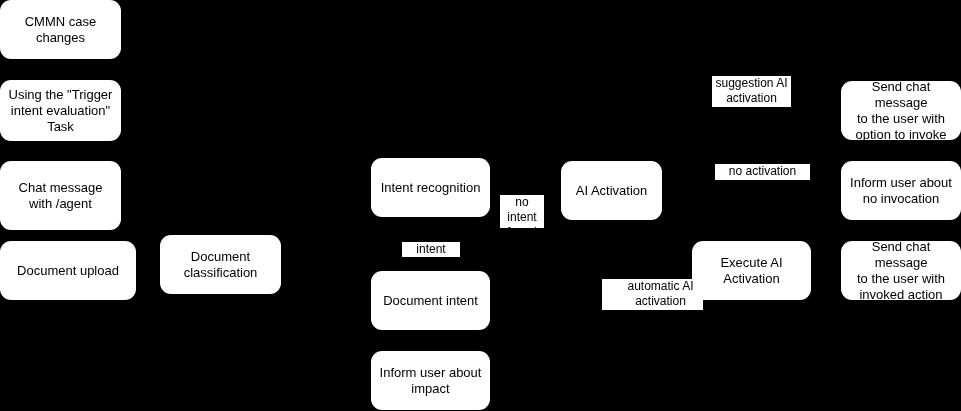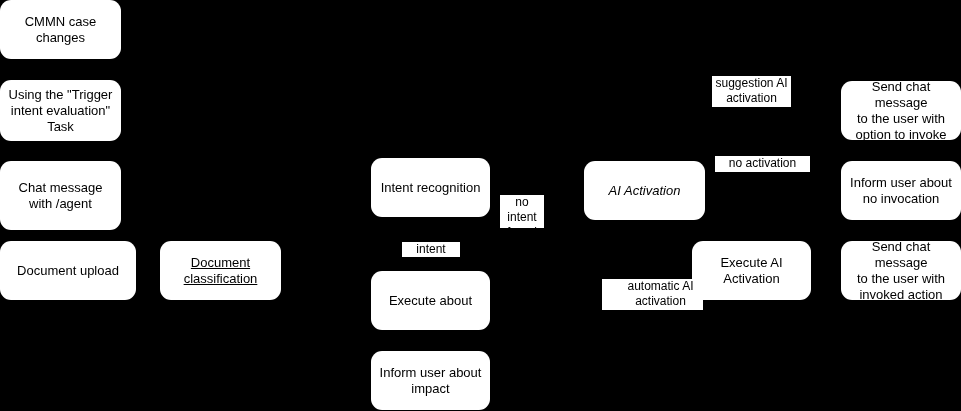--- a/index.html
+++ b/index.html
@@ -67,39 +67,39 @@
 
   <div class="node" style="left:0px;  top:161px; width:121px; height:69px;text-align:center;">
       <span class="node-label">Chat message
 with /agent</span>
     </div>
 
   <div class="node" style="left:0px;  top:241px; width:136px; height:59px;">
       <span class="node-label">Document upload</span>
     </div>
 
-  <div class="node" style="left:160px;top:241px; width:121px; height:59px;text-decoration:underline;">
+  <div class="node" style="left:160px;top:235px; width:121px; height:59px;">
       <span class="node-label">Document
 classification</span>
     </div>
 
   <div class="node" style="left:371px;top:158px; width:119px; height:59px;">
       <span class="node-label">Intent recognition</span>
     </div>
 
   <div class="node" style="left:371px;top:271px; width:119px; height:59px;">
-      <span class="node-label">Execute about</span>
+      <span class="node-label">Document intent</span>
     </div>
 
   <div class="node" style="left:371px;top:351px; width:119px; height:59px;">
       <span class="node-label">Inform user about
 impact</span>
     </div>
 
-  <div class="node" style="left:584px;top:161px; width:121px; height:59px;font-style:italic;">
+  <div class="node" style="left:561px;top:161px; width:101px; height:59px;">
       <span class="node-label">AI Activation</span>
     </div>
 
   <div class="node" style="left:692px;top:241px; width:119px; height:59px;">
       <span class="node-label">Execute AI Activation</span>
     </div>
 
   <div class="node" style="left:841px;top:81px;  width:120px; height:59px;">
       <span class="node-label">Send chat message
 to the user with
@@ -118,18 +118,18 @@
     </div>
 
   <div class="edge-label" style="left:500px;top:195px;width:44px;height:33px;">no intent
 found</div>
 
   <div class="edge-label" style="left:402px;top:242px;width:58px;height:15px;">intent found</div>
 
   <div class="edge-label" style="left:712px;top:76px;width:79px;height:31px;">suggestion AI
 activation found</div>
 
-  <div class="edge-label" style="left:715px;top:156px;width:95px;height:16px;">no activation found</div>
+  <div class="edge-label" style="left:715px;top:164px;width:95px;height:16px;">no activation found</div>
 
   <div class="edge-label" style="left:602px;top:279px;width:101px;height:31px;padding-left:17px;">automatic AI
 activation found</div>
 
 </div>
 
 </body></html>

